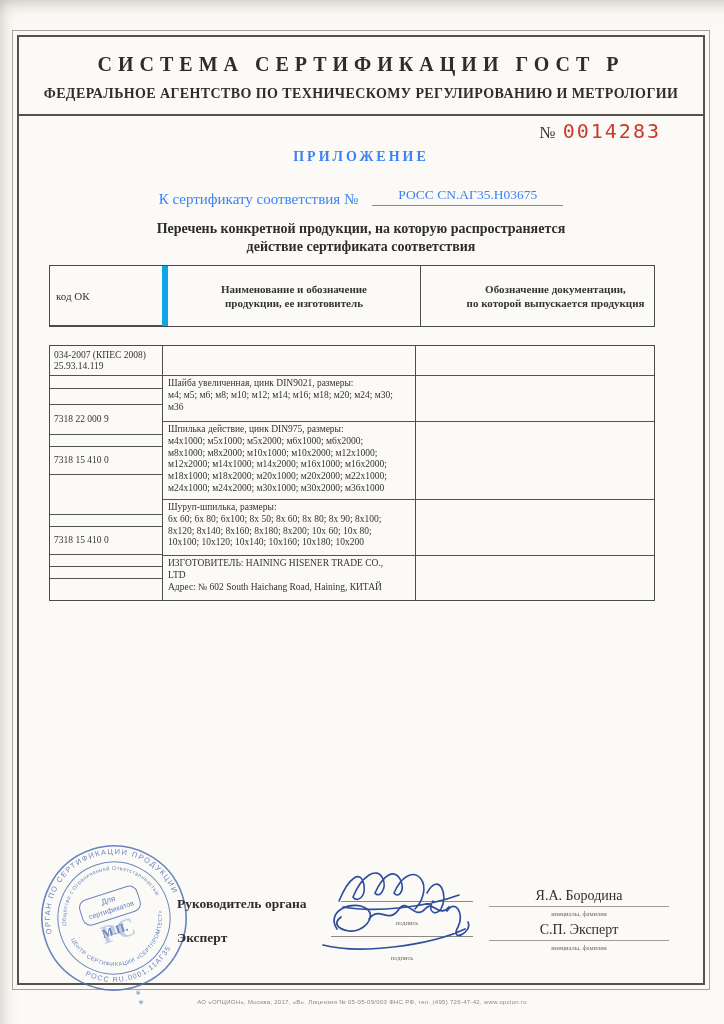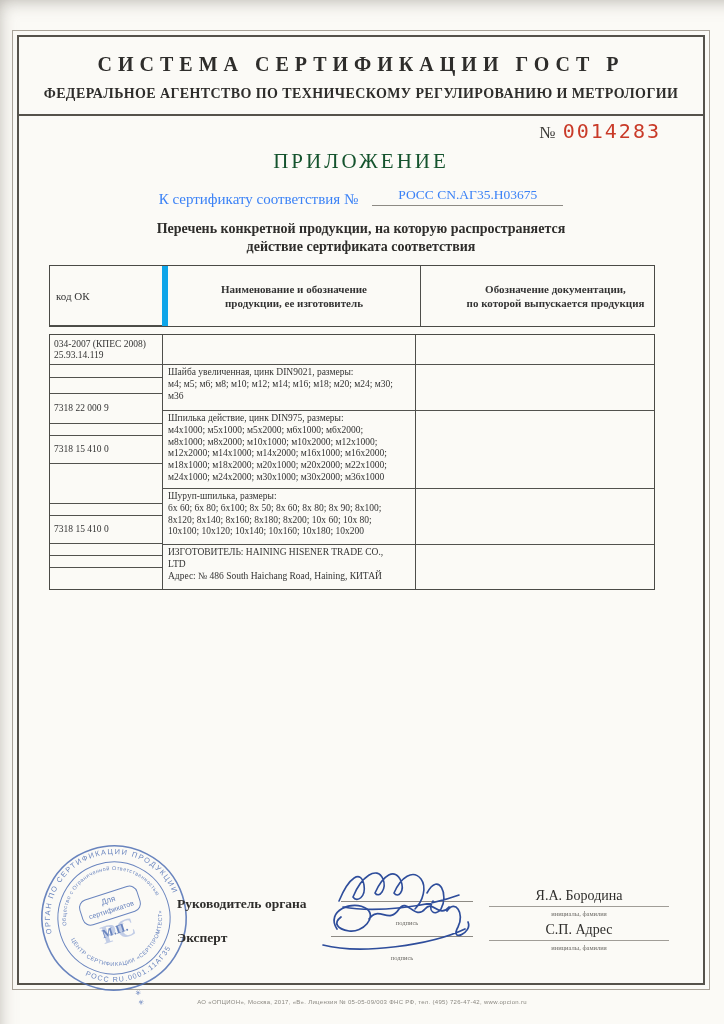--- a/index.html
+++ b/index.html
@@ -16,35 +16,35 @@
   
   .doc-header { padding-top:16px; padding-bottom:12px; border-bottom:2px solid #55524b; text-align:center; }
   .h1 { font-size:20px; font-weight:bold; letter-spacing:6px; color:#2e2d2b; }
   .h2 { font-size:14px; font-weight:bold; letter-spacing:.4px; color:#2e2d2b; margin-top:10px; }
 
   .blank-number { position:absolute; top:82px; right:42px; display:flex; align-items:baseline; gap:7px; }
   .num-prefix { font-size:17px; color:#3c3b38; }
   .num-value { font-family:"DejaVu Sans Mono",monospace; font-size:20px; letter-spacing:2px; color:#c93a28; }
 
   .doc-title { position:absolute; top:112px; left:0; width:100%; text-align:center;
-               font-size:21px; font-weight:normal; letter-spacing:3px; color:#14532d; }
+               font-size:14px; font-weight:bold; letter-spacing:3px; color:#3b82f6; }
 
   .cert-line { position:absolute; top:153px; left:0; width:100%; text-align:center; color:#3b82f6; }
   .cert-label { font-size:15px; }
   .cert-value { display:inline-block; font-size:13.5px; border-bottom:1px solid #8d8a84;
                 padding:0 26px 2px; margin-left:10px; transform:translateY(-5px); }
 
   .subtitle { position:absolute; top:183px; left:0; width:100%; text-align:center;
               font-size:14px; font-weight:bold; line-height:18px; color:#2e2d2b; }
 
   .pre { white-space:pre-line; }
 
   
   .tbl { position:absolute; top:228px; left:30px; width:606px; font-size:9.5px; color:#333; }
-  .tbl-head { display:flex; border:1.5px solid #4a4a46; height:62px; box-sizing:border-box; margin-bottom:7px; }
+  .tbl-head { display:flex; border:1.5px solid #4a4a46; height:62px; box-sizing:border-box; margin-bottom:18px; }
   .th-col1 { width:112px; display:flex; flex-direction:column; }
   .th-col1 > div { flex:1; display:flex; align-items:center; padding-left:6px; font-size:11px; }
   .th-col1 > div:first-child { border-bottom:1px solid #4e4e4a; }
   .th-col2 { width:252px; border-left:6px solid #0ea5e9; display:flex; align-items:center;
              justify-content:center; text-align:center; font-size:11px; font-weight:bold; line-height:14px; }
   .th-col3 { flex:1; border-left:1px solid #4e4e4a; display:flex; align-items:center;
              justify-content:center; text-align:center; font-size:11px; font-weight:bold; line-height:14px;padding-left:36px; }
 
   .tbl-body { display:flex; border:1.5px solid #4a4a46; box-sizing:border-box; }
   .col { display:flex; flex-direction:column; }
@@ -135,21 +135,21 @@
 м8х1000; м8х2000; м10х1000; м10х2000; м12х1000;
 м12х2000; м14х1000; м14х2000; м16х1000; м16х2000;
 м18х1000; м18х2000; м20х1000; м20х2000; м22х1000;
 м24х1000; м24х2000; м30х1000; м30х2000; м36х1000</div>
             <div class="cell prod-cell pre" style="height:56px">Шуруп-шпилька, размеры:
 6х 60; 6х 80; 6х100; 8х 50; 8х 60; 8х 80; 8х 90; 8х100;
 8х120; 8х140; 8х160; 8х180; 8х200; 10х 60; 10х 80;
 10х100; 10х120; 10х140; 10х160; 10х180; 10х200</div>
             <div class="cell prod-cell pre nb" style="height:44px">ИЗГОТОВИТЕЛЬ: HAINING HISENER TRADE CO.,
 LTD
-Адрес: № 486 South Haichang Road, Haining, КИТАЙ</div>
+Адрес: № 602 South Haichang Road, Haining, КИТАЙ</div>
           </div>
 
           <div class="col col-docs">
             <div class="cell" style="height:30px"></div>
             <div class="cell" style="height:46px"></div>
             <div class="cell" style="height:78px"></div>
             <div class="cell" style="height:56px"></div>
             <div class="cell nb" style="height:44px"></div>
           </div>
         </div>
@@ -199,21 +199,21 @@
         <path d="M10,52 C20,28 32,20 35,36 C37,48 28,54 24,48 C32,28 48,16 54,30 C58,40 50,50 46,44 C54,26 66,18 72,32 C76,42 69,50 65,44 C72,28 84,20 92,30 C98,38 94,52 86,60 M98,44 C110,22 120,46 112,60 C106,68 98,62 104,52 M14,58 C46,64 98,58 130,46" fill="none" stroke="#2e4d9b" stroke-width="1.6" stroke-linecap="round"></path>
       </svg>
       <svg class="sig-svg" style="left:296px; top:852px;" width="180" height="70" viewBox="0 0 180 70">
         <path d="M22,40 C10,22 38,10 52,20 C62,28 48,44 34,42 C22,40 18,34 26,28 M54,30 C64,16 74,36 84,20 C92,8 100,32 110,20 C118,10 124,30 134,18 M132,22 C140,10 150,24 143,38 C134,54 158,44 153,33 M8,56 C46,66 116,56 150,40" fill="none" stroke="#2e4d9b" stroke-width="1.7" stroke-linecap="round"></path>
       </svg>
 
       <div class="name" style="left:470px; top:851px; width:180px;">Я.А. Бородина</div>
       <div class="name-line" style="left:470px; top:851px; width:180px; height:18px;"></div>
       <div class="tiny-cap" style="left:470px; top:873px; width:180px;">инициалы, фамилия</div>
 
-      <div class="name" style="left:470px; top:885px; width:180px;">С.П. Адрес</div>
+      <div class="name" style="left:470px; top:885px; width:180px;">С.П. Эксперт</div>
       <div class="name-line" style="left:470px; top:885px; width:180px; height:18px;"></div>
       <div class="tiny-cap" style="left:470px; top:907px; width:180px;">инициалы, фамилия</div>
 
     </div>
   </div>
 
   <div class="print-footer">АО «ОПЦИОН», Москва, 2017, «В». Лицензия № 05-05-09/003 ФНС РФ, тел. (495) 726-47-42, www.opcion.ru</div>
 </div>
 
 </body></html>

